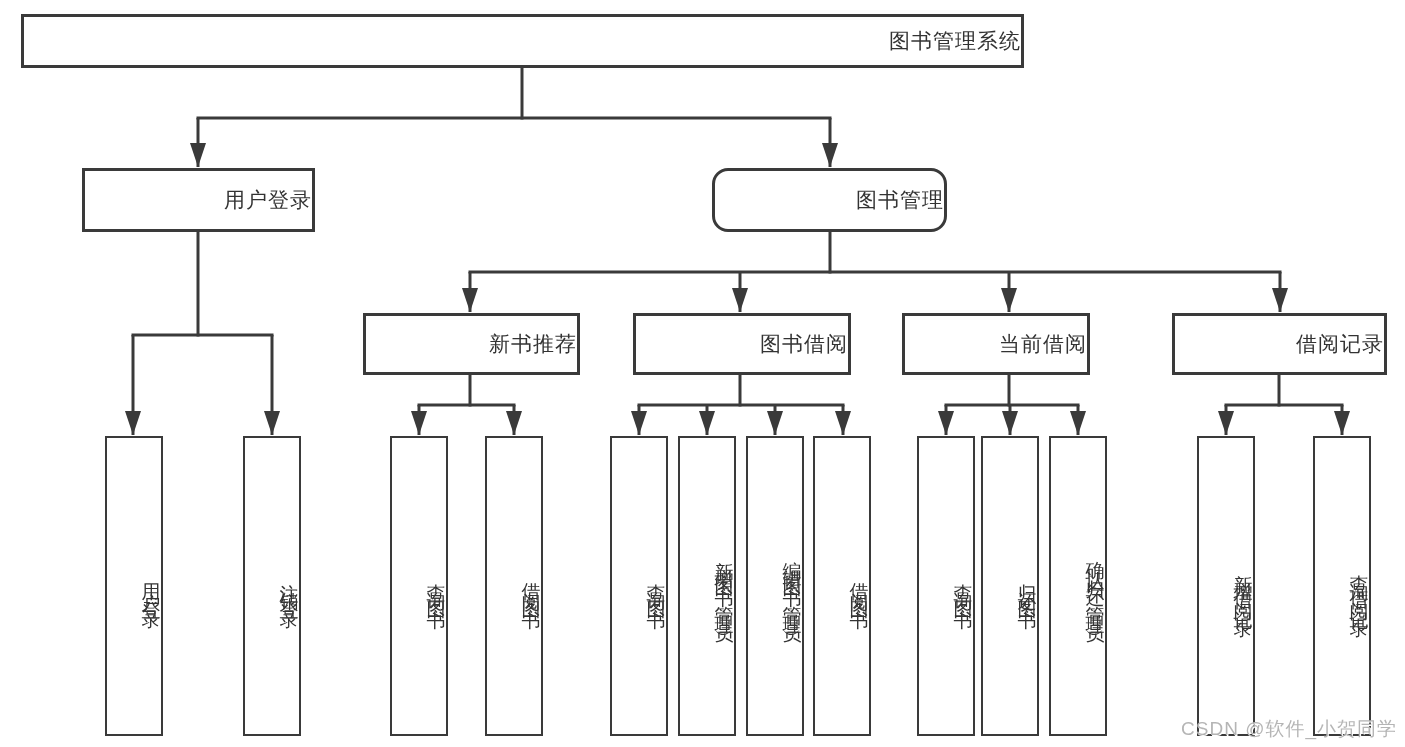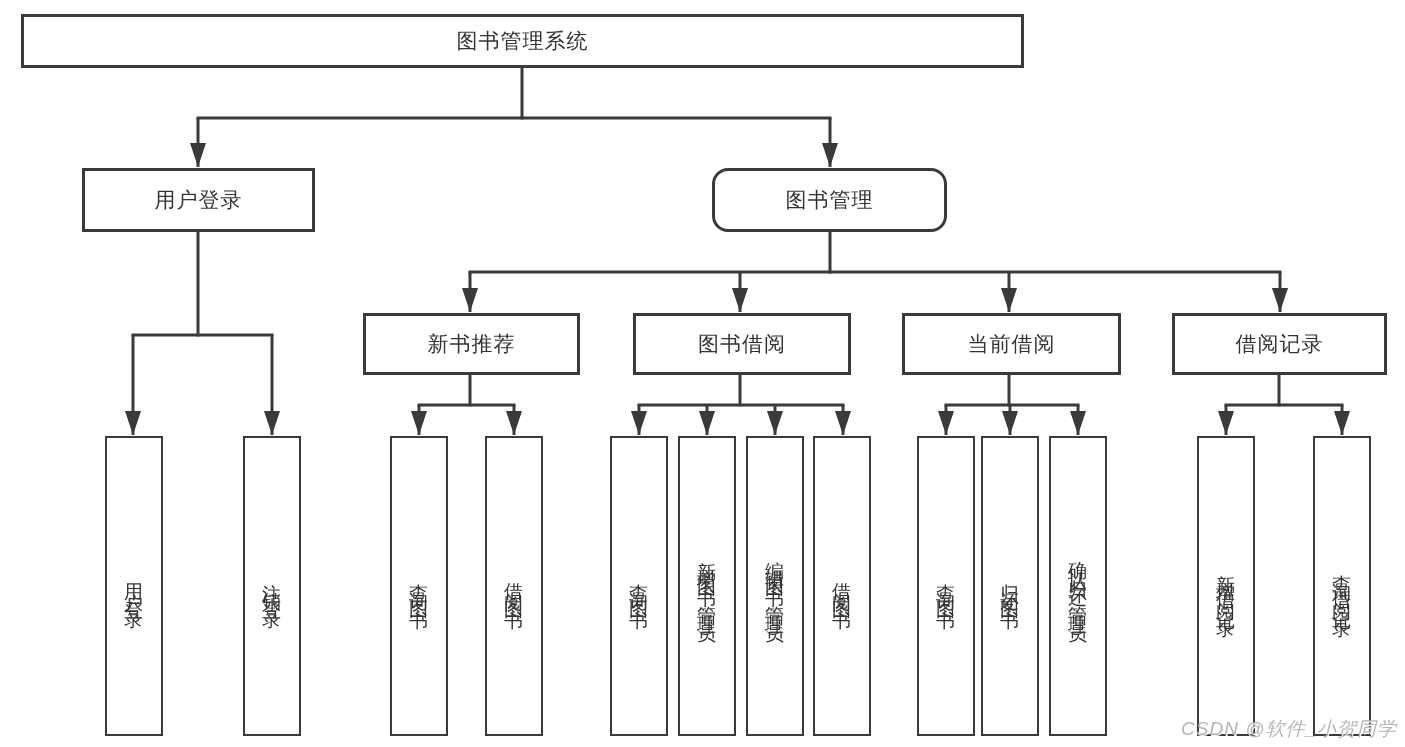--- a/index.html
+++ b/index.html
@@ -18,21 +18,21 @@
     overflow:hidden;
   }
   #connectors{position:absolute;left:0;top:0;width:1405px;height:747px;}
   .ln{stroke:var(--line);stroke-width:3;fill:none;}
   #arw path{fill:var(--line);}
   .box{
     position:absolute;
     box-sizing:border-box;
     background:#ffffff;
     border:3px solid var(--line);
-    display:flex;align-items:center;justify-content:center;
+    display:flex;align-items:center;justify-content:flex-end;
     text-align:center;
   }
   .root-box{left:21px;top:14px;width:1003px;height:54px;font-size:21px;letter-spacing:1px;}
   .h-box{height:64px;font-size:21px;letter-spacing:1px;}
   .l2{top:168px;}
   .l3{top:313px;height:62px;}
   .leaf{
     top:436px;width:58px;height:300px;
     border-width:2.5px;
     font-size:19px;
@@ -44,21 +44,20 @@
     line-height:1;
     white-space:nowrap;
   }
   .watermark{
     position:absolute;
     right:8px;bottom:5px;
     font-size:19px;
     color:var(--watermark);
     text-shadow:1px 1px 0 #ffffff;
     letter-spacing:1px;
-    font-style:italic;
   }
 </style>
 </head>
 <body>
 
 <div id="canvas">
 
   <svg id="connectors" viewBox="0 0 1405 747" xmlns="http://www.w3.org/2000/svg">
     <defs>
       <marker id="arw" markerUnits="userSpaceOnUse" markerWidth="26" markerHeight="20" viewBox="0 0 26 20" refX="24" refY="10" orient="auto">
@@ -117,21 +116,21 @@
   <div class="box h-box l2" style="left:712px;width:235px;border-radius:16px;">
     <span>图书管理</span>
   </div>
 
   <div class="box h-box l3" style="left:633px;width:218px;">
     <span>图书借阅</span>
   </div>
   <div class="box h-box l3" style="left:363px;width:217px;">
     <span>新书推荐</span>
   </div>
-  <div class="box h-box l3" style="left:902px;width:219px;">
+  <div class="box h-box l3" style="left:902px;width:188px;">
     <span>当前借阅</span>
   </div>
   <div class="box h-box l3" style="left:1172px;width:215px;font-family:Liberation Serif, serif;">
     <span>借阅记录</span>
   </div>
 
   <div class="box leaf" style="left:105px;">
     <span class="vtext">用户登录</span>
   </div>
   <div class="box leaf" style="left:243px;">

